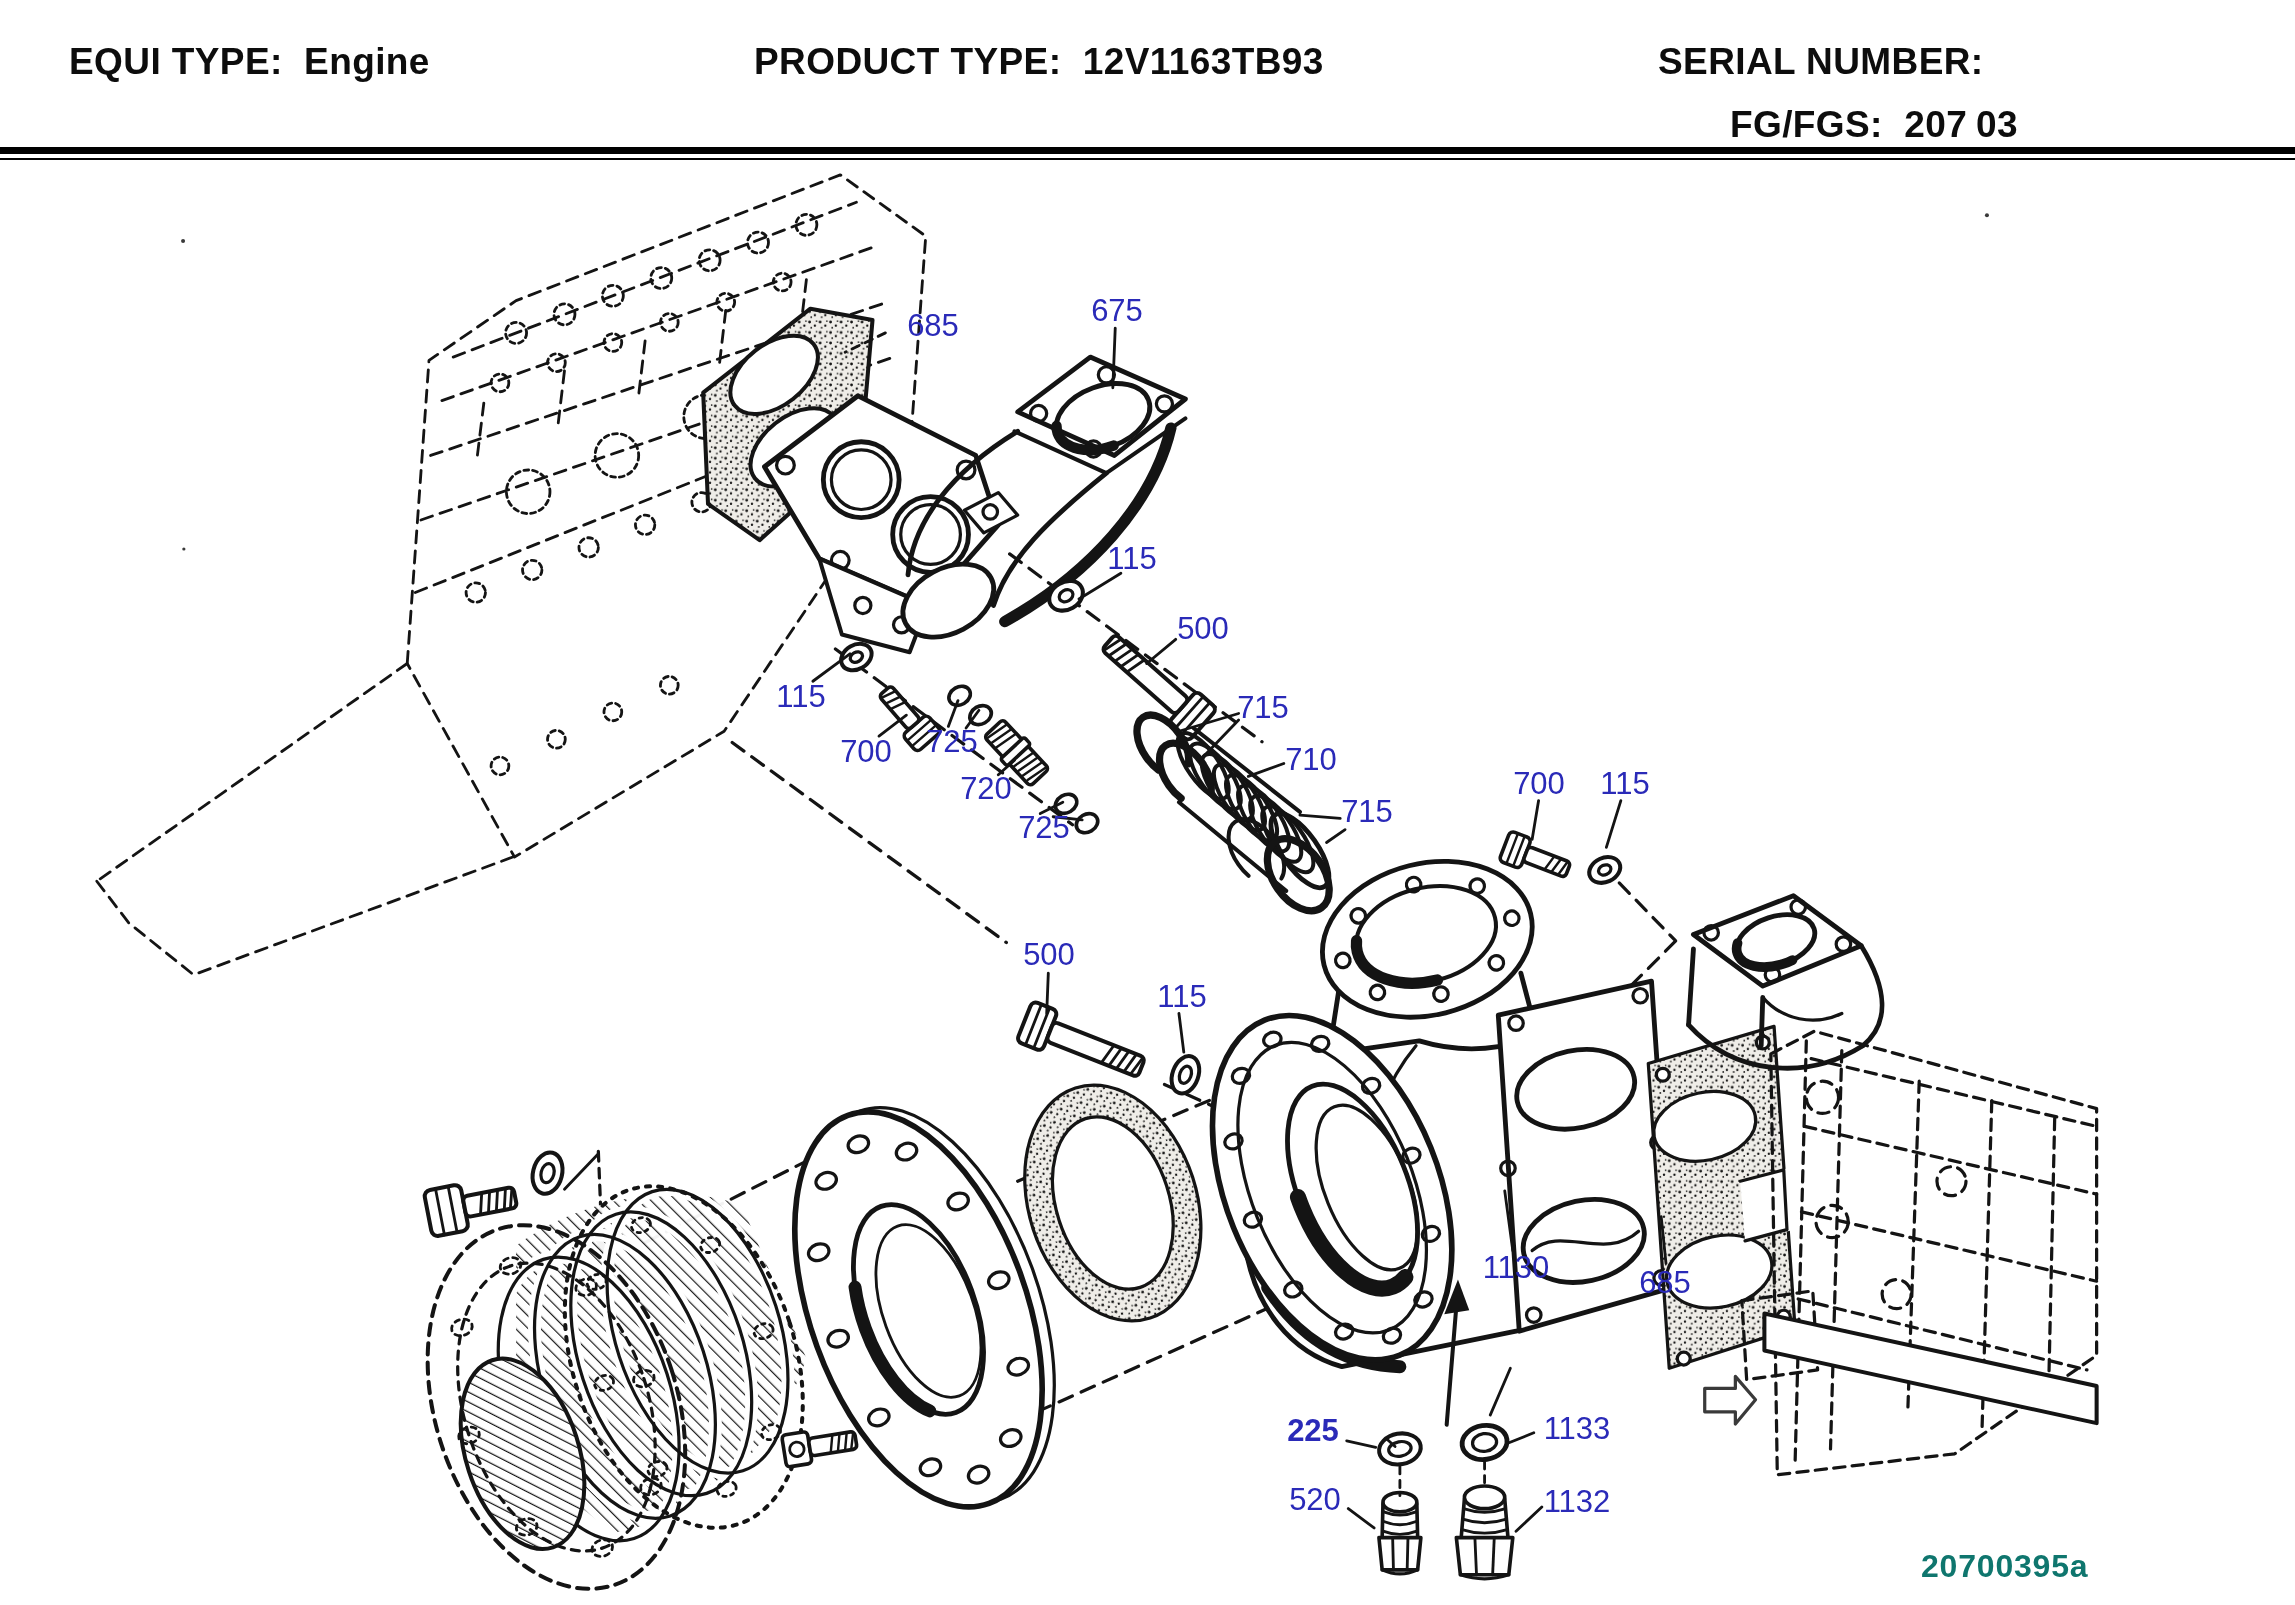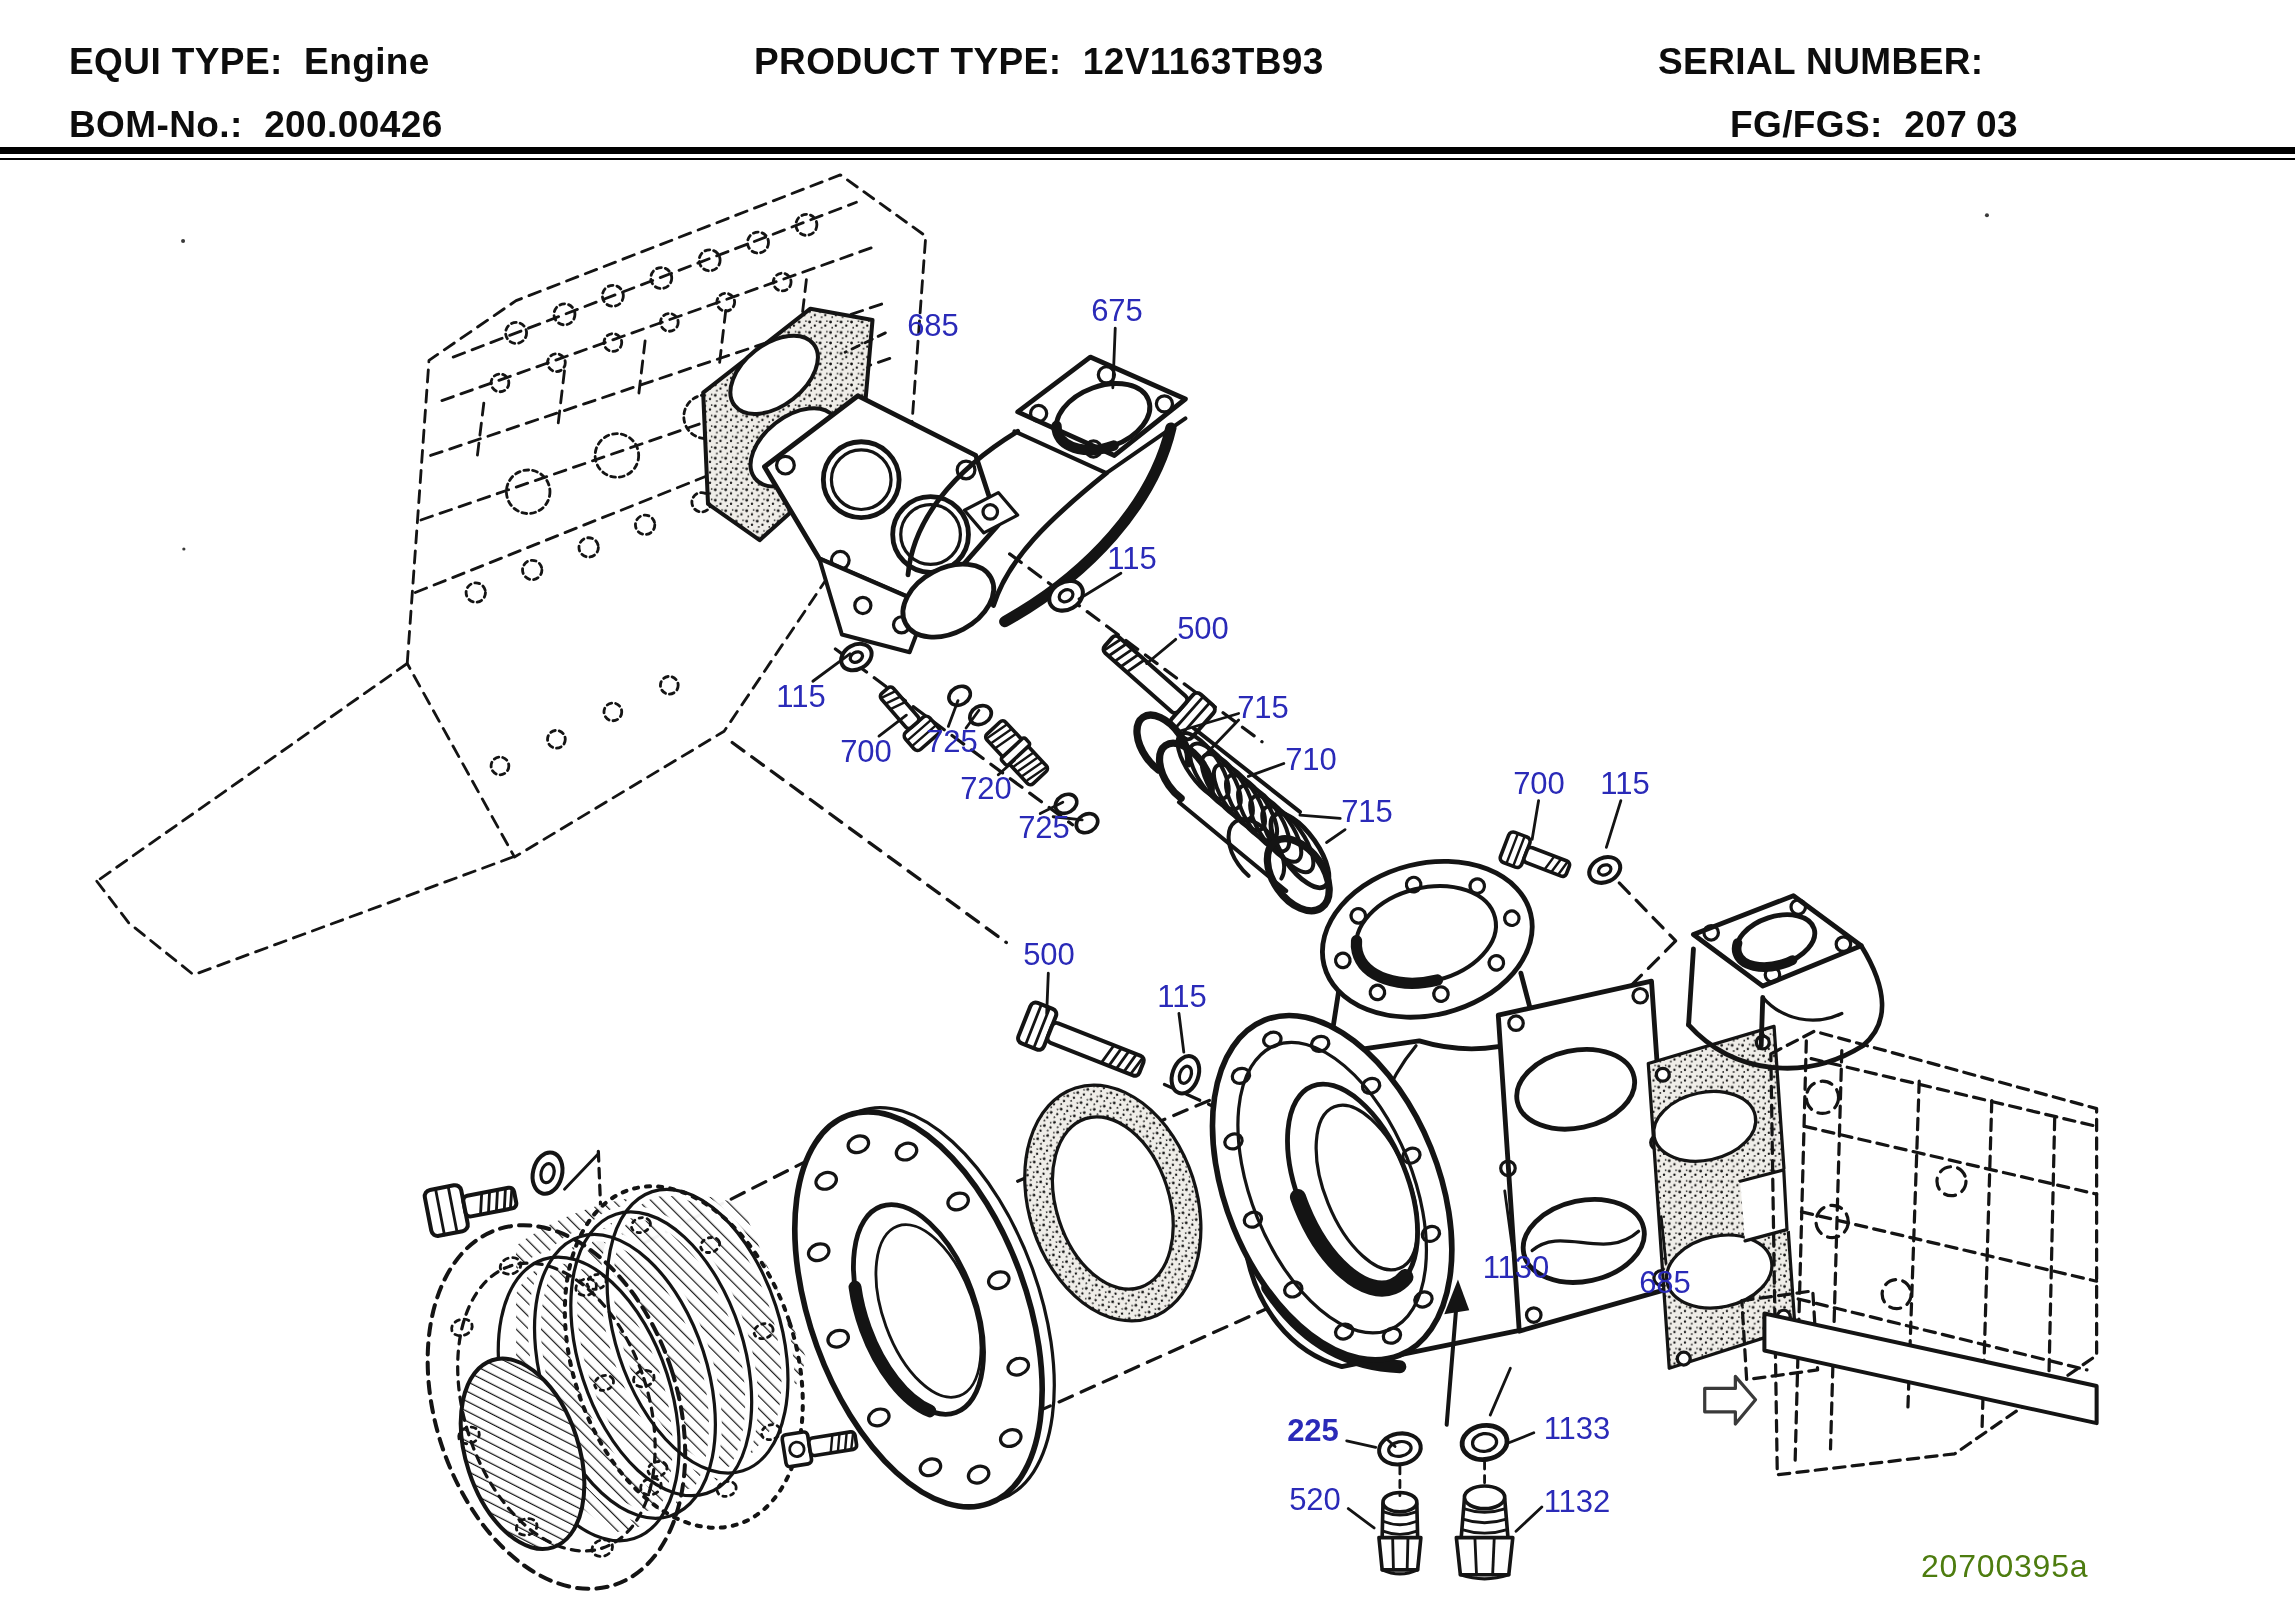--- a/index.html
+++ b/index.html
@@ -4,34 +4,30 @@
 <style>
   html,body{margin:0;padding:0;background:#fff;}
   body{font-family:"Liberation Sans",sans-serif;}
   #page{position:relative;width:2295px;height:1591px;background:#fff;overflow:hidden;margin-top:36px;}
   .hdr{position:absolute;font-weight:bold;font-size:37px;color:#0d0d0d;white-space:nowrap;letter-spacing:0.4px;}
   .rule-thick{position:absolute;left:0;top:111px;width:2295px;height:7.3px;background:#000;}
   .rule-thin{position:absolute;left:0;top:122px;width:2295px;height:2.4px;background:#000;}
   #diagram{position:absolute;left:0;top:0;width:2295px;height:1605px;}
   .callout{position:absolute;transform:translate(-50%,-50%);font-size:31px;font-weight:normal;
            color:var(--callout,#2A2AB8);white-space:nowrap;z-index:5;}
-  #drawing-number{position:absolute;left:1921px;top:1512px;font-size:32px;font-weight:normal;color:#4d7c0f;letter-spacing:0.8px;}
+  #drawing-number{position:absolute;left:1921px;top:1512px;font-size:32px;font-weight:bold;color:#0f766e;letter-spacing:0.8px;}
 </style>
 </head>
 <body>
 
 <div id="page">
 
   <div class="hdr" style="left:69px;top:4.8px">
     <span>EQUI TYPE:</span>&nbsp;
     <span>Engine</span>
-  </div>
-  <div class="hdr" style="left:69px;top:68px">
-    <span>BOM-No.:</span>&nbsp;
-    <span>200.00426</span>
   </div>
   <div class="hdr" style="left:754px;top:4.8px">
     <span>PRODUCT TYPE:</span>&nbsp;
     <span>12V1163TB93</span>
   </div>
   <div class="hdr" style="left:1658px;top:4.8px">
     <span>SERIAL NUMBER:</span>&nbsp;
     <span></span>
   </div>
   <div class="hdr" style="left:1730px;top:68px">

